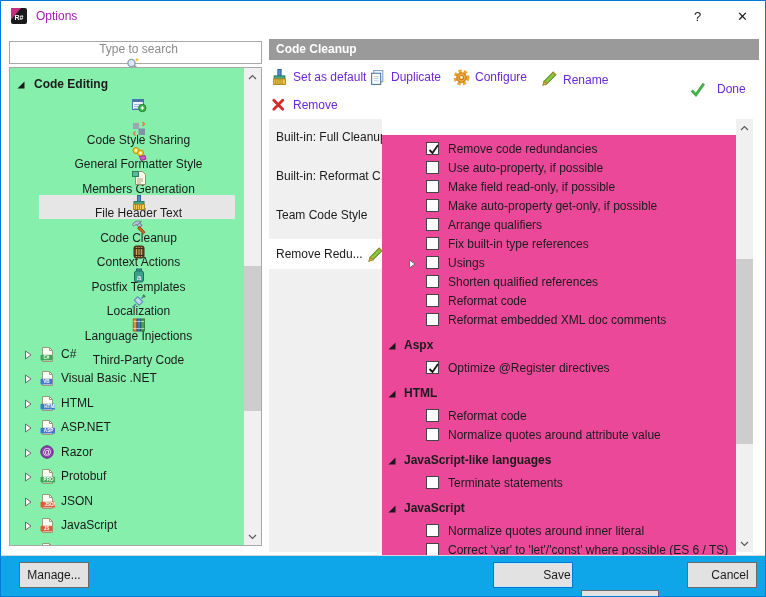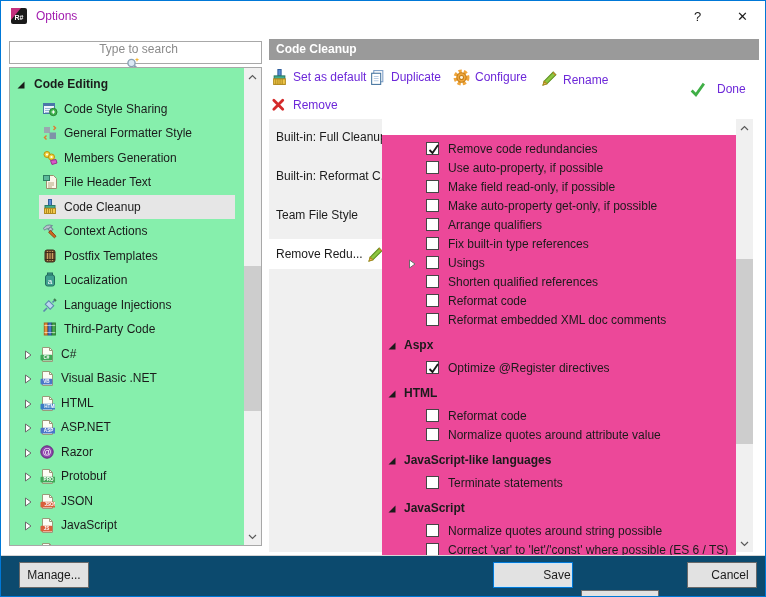--- a/index.html
+++ b/index.html
@@ -12,21 +12,21 @@
   .caption-help{right:45px;}
   .caption-close{right:0;}
   
   .search-box{position:absolute;left:8px;top:40px;width:253px;height:23px;box-sizing:border-box;border:1px solid #a8a8a8;background:#fff;display:flex;align-items:center;flex-direction:column;}
   .search-ph{flex:1;padding-left:6px;font-size:12px;color:#8b8b8b;}
   .search-ic{width:16px;height:16px;margin-right:5px;flex:none;}
   
   .tree{position:absolute;left:8px;top:66px;width:253px;height:479px;box-sizing:border-box;border:1px solid #a8a8a8;background:#86efac;overflow:hidden;padding-top:4px;}
   .tree-row{height:24.5px;display:flex;align-items:center;font-size:12px;color:#1b1b1b;white-space:nowrap;}
   .tree-row.root{font-weight:bold;padding-left:6px;gap:8px;}
-  .tree-row.child{margin-left:29px;padding-left:3px;width:193px;gap:6px;}
+  .tree-row.child{margin-left:29px;padding-left:3px;width:193px;gap:20px;flex-direction:column;}
   .tree-row.child.selected{background:#e6e6e6;}
   .tree-row.lang{padding-left:13px;gap:6px;}
   .ticon{width:16px;height:16px;flex:none;display:inline-block;}
   .exp10{width:10px;height:10px;flex:none;display:inline-block;}
   
   .vscroll{position:absolute;width:17px;background:#f0f0f0;}
   .sb-btn{position:absolute;left:0;width:17px;height:17px;display:flex;align-items:center;justify-content:center;}
   .sb-up{top:0;} .sb-down{bottom:0;}
   .sb-thumb{position:absolute;left:0;width:17px;background:#cdcdcd;}
   
@@ -39,21 +39,21 @@
   .profile.selected{background:#fff;}
   .pencil16{width:16px;height:16px;flex:none;margin-left:4px;}
   
   .options{position:absolute;left:381px;top:134px;width:354px;height:433px;overflow:hidden;padding-top:4px;box-sizing:border-box;background:#ec4899;}
   .opt-item{position:relative;height:19px;display:flex;align-items:center;padding-left:44px;gap:9px;font-size:12px;color:#1b1b1b;white-space:nowrap;}
   .opt-item .exp10{position:absolute;left:25px;}
   .opt-group{height:19px;margin-top:6px;margin-bottom:4px;display:flex;align-items:center;gap:7px;padding-left:5px;font-size:12px;font-weight:bold;color:#1b1b1b;white-space:nowrap;}
   .cb{position:relative;width:13px;height:13px;box-sizing:border-box;border:1px solid #454545;background:#fff;flex:none;}
   .cb svg{position:absolute;left:-1px;top:-1px;}
   
-  .footer{position:absolute;left:0;right:0;bottom:0;height:41px;background:#0c4a6e;border-top:1px solid #d6d6d6;box-sizing:border-box;}
+  .footer{position:absolute;left:0;right:0;bottom:0;height:41px;background:#0ea5e9;border-top:1px solid #d6d6d6;box-sizing:border-box;}
   .btn{position:absolute;top:6px;height:26px;box-sizing:border-box;background:#e2e2e2;border:1px solid #696969;font-family:"Liberation Sans",sans-serif;font-size:12px;color:#1b1b1b;display:flex;align-items:center;justify-content:center;cursor:default;}
   .btn-manage{left:18px;width:70px;}
   .btn-save{left:492px;width:80px;border:1px solid #0078d7;box-shadow:inset 0 0 0 1px #cde6f7;padding-left:48px;}
   .btn-saveto{left:580px;width:78px;gap:12px;margin-top:28px;}
   .btn-cancel{left:686px;width:70px;padding-left:16px;}
   .dd-arrow{width:8px;height:5px;display:inline-block;}
 </style>
 </head>
 <body>
 
@@ -342,21 +342,21 @@
   </div>
 
   <div class="profiles" id="profiles">
       <div class="profile">
         <span>Built-in: Full Cleanup</span>
       </div>
       <div class="profile">
         <span>Built-in: Reformat C...</span>
       </div>
       <div class="profile">
-        <span>Team File Style</span>
+        <span>Team Code Style</span>
       </div>
       <div class="profile selected">
         <span>Remove Redu...</span>
         <span class="pencil16"><svg width="17" height="17" viewBox="0 0 16 16">
             <path d="M2 14l1-3.5L11.5 2l2.5 2.5L5.5 13z" fill="#8dc63f" stroke="#5a8f1f"></path>
             <path d="M2 14l3.5-1-2.5-2.5z" fill="#e8c87e" stroke="#b08a1e"></path>
             <path d="M11.2 2.3l2.5 2.5" stroke="#d9822b"></path>
           </svg></span>
       </div>
     </div>
@@ -448,21 +448,21 @@
         <span>Terminate statements</span>
       </div>
       <div class="opt-group">
         <span class="exp10"><svg width="10" height="10" viewBox="0 0 10 10">
             <path d="M8.5 1.5v7H1.5z" fill="#1a1a1a"></path>
           </svg></span>
         <span>JavaScript</span>
       </div>
       <div class="opt-item">
         <span class="cb"></span>
-        <span>Normalize quotes around string possible</span>
+        <span>Normalize quotes around inner literal</span>
       </div>
       <div class="opt-item">
         <span class="cb"></span>
         <span>Correct 'var' to 'let'/'const' where possible (ES 6 / TS)</span>
       </div>
       <div class="opt-item">
         <span class="cb"></span>
         <span>Move let/const to most possible inner scopes (ES 6 / TS)</span>
       </div>
     </div>

